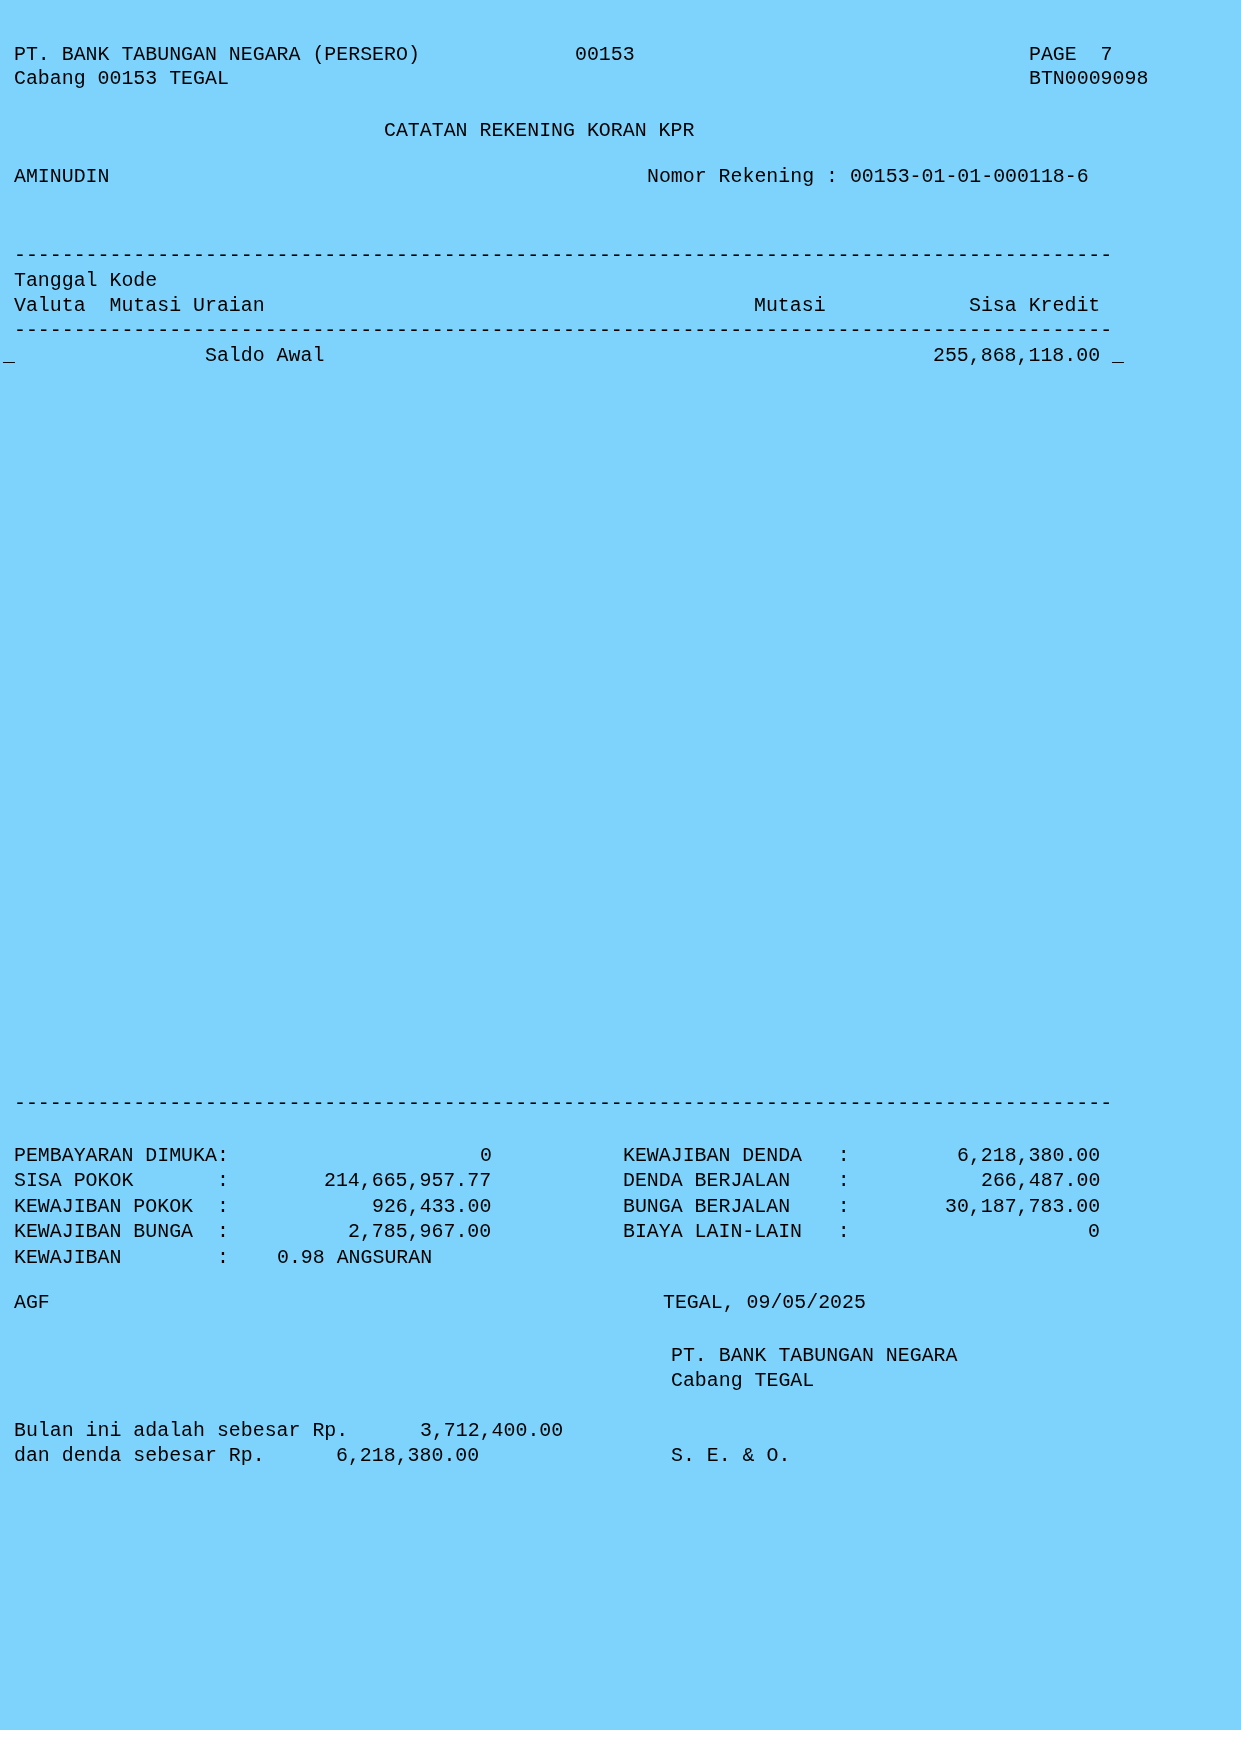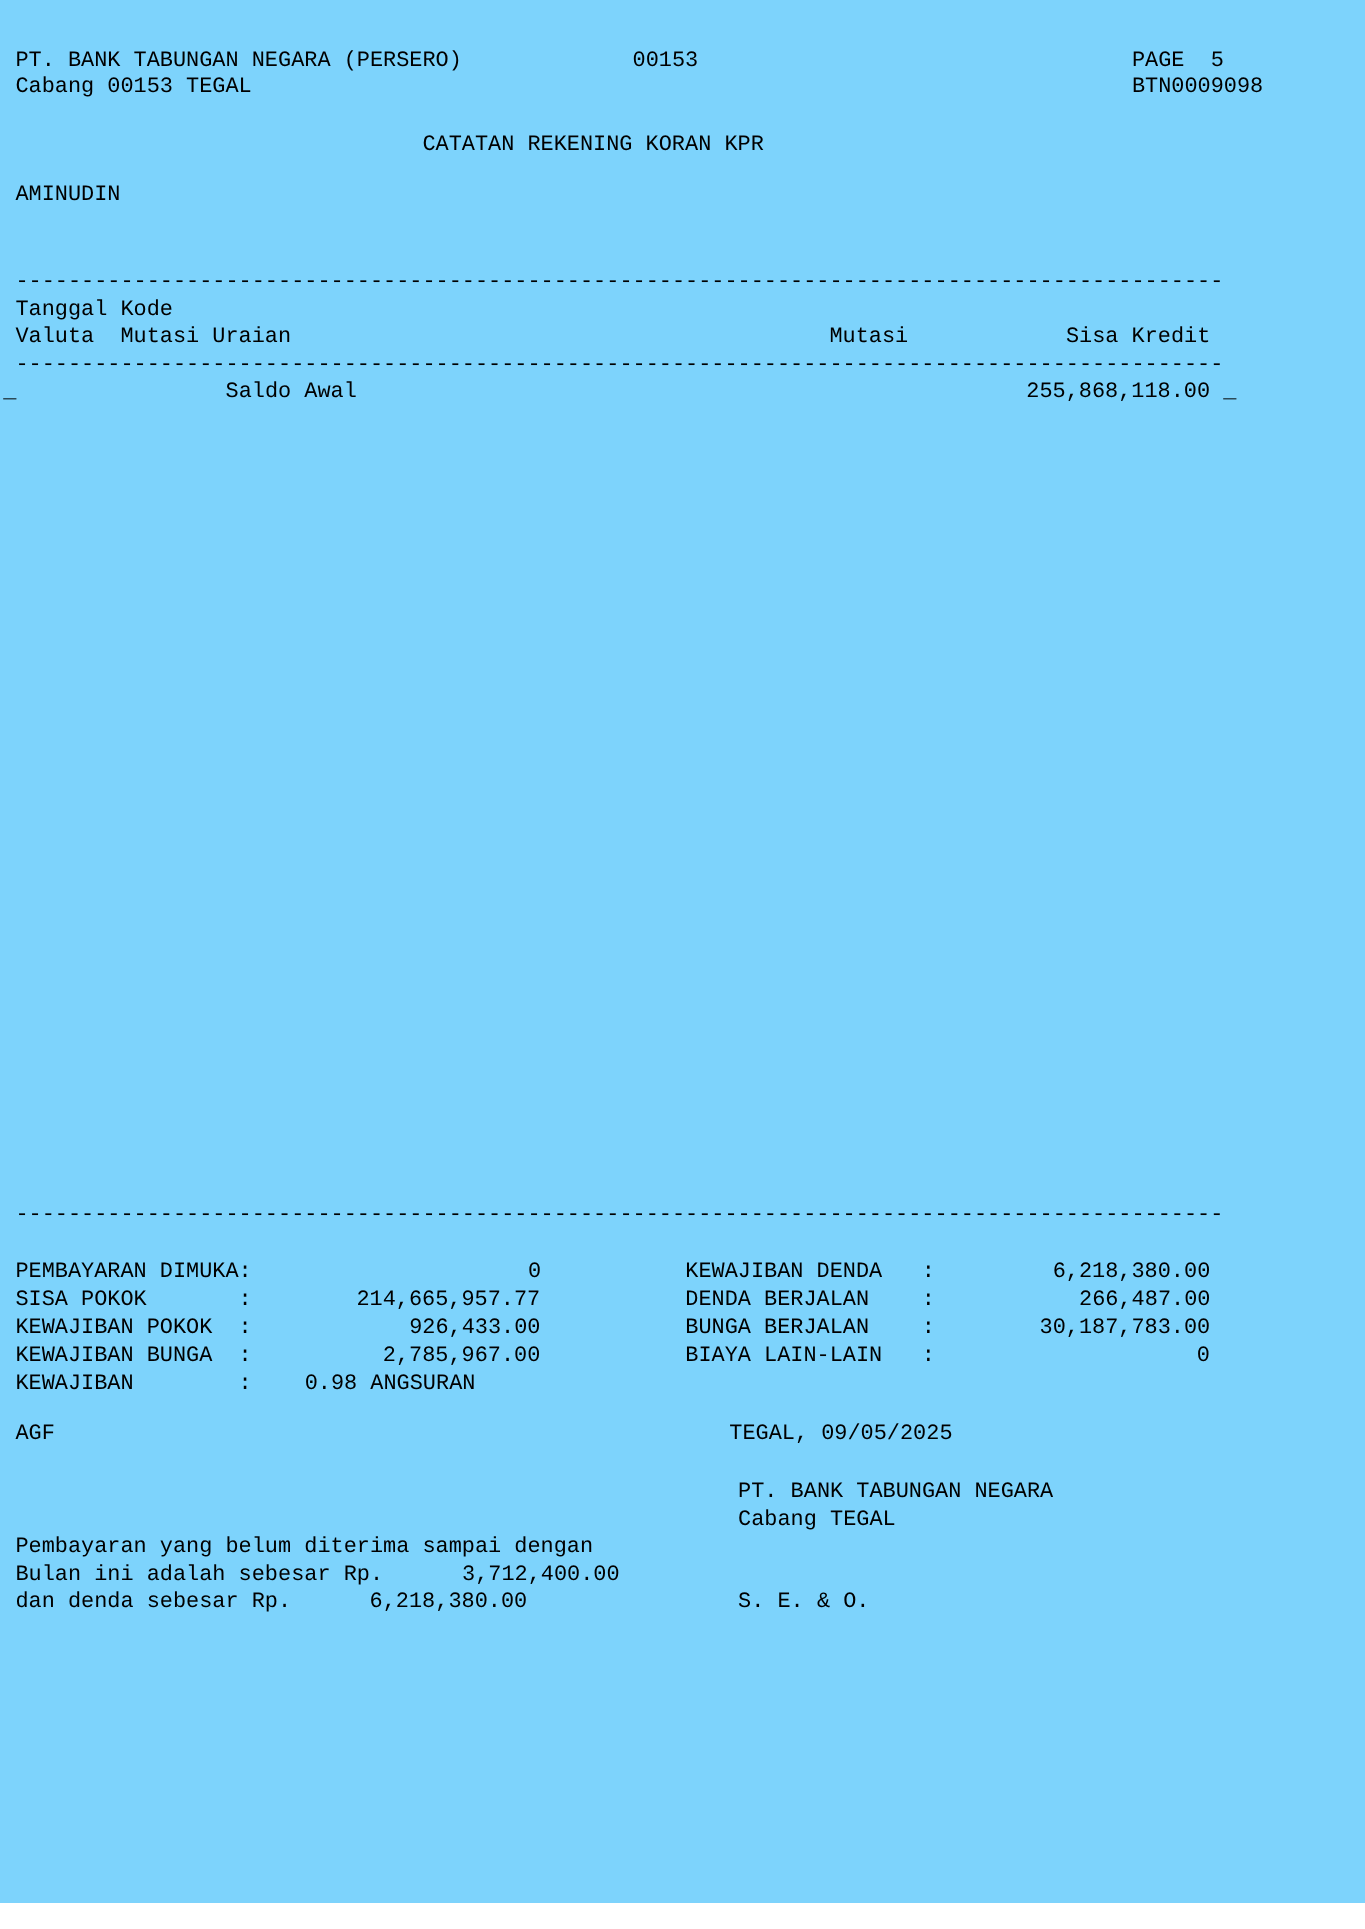--- a/index.html
+++ b/index.html
@@ -20,27 +20,28 @@
     font-family:"Liberation Mono","DejaVu Sans Mono",monospace;
   }
 </style>
 </head>
 <body>
 
 <div class="page">
 
   <span class="t" style="left:14px;top:42px">PT. BANK TABUNGAN NEGARA (PERSERO)</span>
   <span class="t" style="left:575px;top:42px">00153</span>
-  <span class="t" style="left:1029px;top:42px">PAGE  5</span>
+  <span class="t" style="left:1029px;top:42px">PAGE  7</span>
   <span class="t" style="left:14px;top:66px">Cabang 00153 TEGAL</span>
   <span class="t" style="left:1029px;top:66px">BTN0009098</span>
 
   <span class="t" style="left:384px;top:118px">CATATAN REKENING KORAN KPR</span>
 
   <span class="t" style="left:14px;top:164px">AMINUDIN</span>
+  <span class="t" style="left:647px;top:164px">Nomor Rekening : 00153-01-01-000118-6</span>
 
   <span class="t" style="left:14px;top:243px">--------------------------------------------------------------------------------------------</span>
   <span class="t" style="left:14px;top:268px">Tanggal Kode</span>
   <span class="t" style="left:14px;top:293px">Valuta  Mutasi Uraian</span>
   <span class="t" style="left:754px;top:293px">Mutasi</span>
   <span class="t" style="left:969px;top:293px">Sisa Kredit</span>
   <span class="t" style="left:14px;top:318px">--------------------------------------------------------------------------------------------</span>
 
   <span class="t" style="left:3px;top:343px">_</span>
   <span class="t" style="left:205px;top:343px">Saldo Awal</span>
@@ -69,20 +70,19 @@
   <span class="t" style="left:623px;top:1219px">BIAYA LAIN-LAIN   :</span>
   <span class="t" style="left:1088px;top:1219px">0</span>
 
   <span class="t" style="left:14px;top:1245px">KEWAJIBAN        :</span>
   <span class="t" style="left:277px;top:1245px">0.98 ANGSURAN</span>
 
   <span class="t" style="left:14px;top:1290px">AGF</span>
   <span class="t" style="left:663px;top:1290px">TEGAL, 09/05/2025</span>
   <span class="t" style="left:671px;top:1343px">PT. BANK TABUNGAN NEGARA</span>
   <span class="t" style="left:671px;top:1368px">Cabang TEGAL</span>
-  <span class="t" style="left:14px;top:1393px">Pembayaran yang belum diterima sampai dengan</span>
   <span class="t" style="left:14px;top:1418px">Bulan ini adalah sebesar Rp.</span>
   <span class="t" style="left:420px;top:1418px">3,712,400.00</span>
   <span class="t" style="left:14px;top:1443px">dan denda sebesar Rp.</span>
   <span class="t" style="left:336px;top:1443px">6,218,380.00</span>
   <span class="t" style="left:671px;top:1443px">S. E. &amp; O.</span>
 
 </div>
 
 </body></html>

